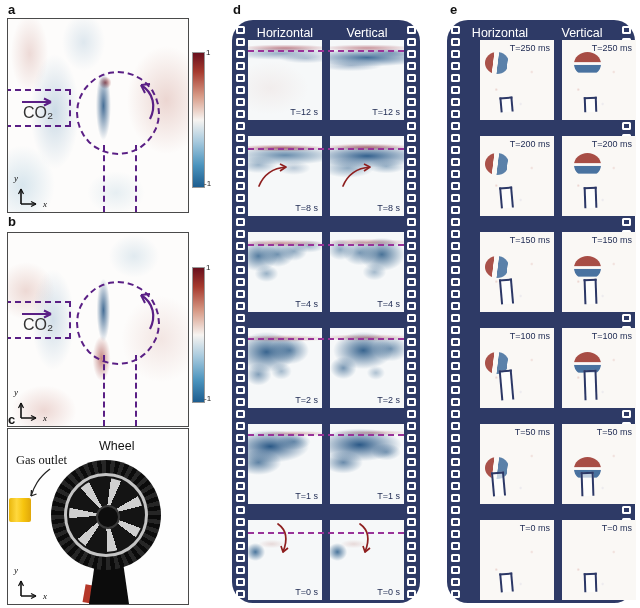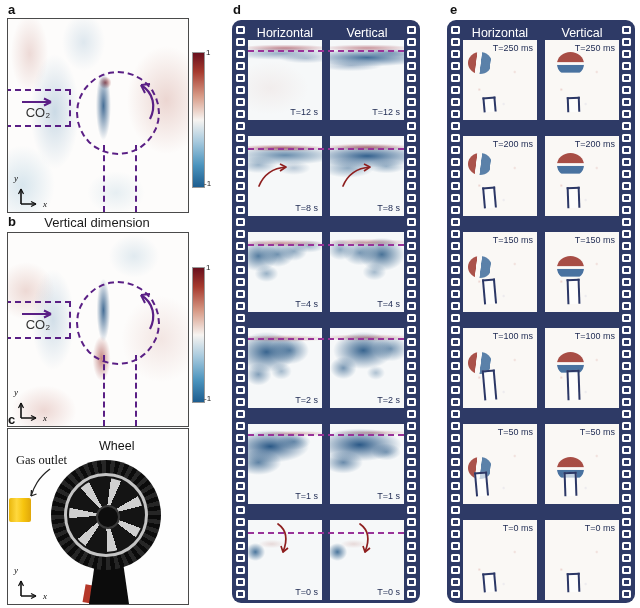--- a/index.html
+++ b/index.html
@@ -29,21 +29,21 @@
     radial-gradient(ellipse 12px 30px at 52% 65%, rgba(150,40,35,.55), transparent 75%),
     radial-gradient(ellipse 30px 70px at 25% 45%, rgba(110,155,190,.3), transparent 72%),
     radial-gradient(ellipse 40px 40px at 10% 30%, rgba(200,135,122,.3), transparent 72%),
     radial-gradient(ellipse 55px 60px at 85% 55%, rgba(205,150,140,.22), transparent 72%),
     radial-gradient(ellipse 45px 35px at 20% 92%, rgba(200,130,120,.3), transparent 72%),
     radial-gradient(ellipse 35px 30px at 70% 12%, rgba(140,180,205,.25), transparent 72%);}
   .dash-circle{position:absolute;border:2.5px dashed #5a1f85;border-radius:50%;}
   .dash-stem{position:absolute;border-left:2.5px dashed #5a1f85;border-right:2.5px dashed #5a1f85;}
   .co2-box{position:absolute;border:2.5px dashed #5a1f85;display:flex;flex-direction:column;
            align-items:center;justify-content:center;gap:0;}
-  .co2-text{font-size:13px;color:#333;line-height:12px;}
+  .co2-text{font-size:16px;color:#333;line-height:12px;}
   .colorbar{position:absolute;width:11px;border:1px solid #999;background:linear-gradient(180deg,
       #69101d 0%, #a63a2e 14%, #d79a86 32%, #f7f4f1 50%, #a8cade 66%, #4a93bd 84%, #1d5d8f 100%);}
   .axis{position:absolute;width:30px;height:32px;}
   .ax-y{position:absolute;left:0px;top:-3px;font-family:"Liberation Serif",serif;font-style:italic;font-size:9px;color:#111;}
   .ax-x{position:absolute;right:-3px;bottom:-1px;font-family:"Liberation Serif",serif;font-style:italic;font-size:9px;color:#111;}
 
   
   .photo-frame{position:absolute;border:1.5px solid #4a4a4a;background:#fefefe;overflow:hidden;}
   .photo-label{position:absolute;font-size:12.5px;color:#111;}
   .gas-rect{position:absolute;border-radius:2px;
@@ -52,21 +52,21 @@
      background:repeating-conic-gradient(#0b0b0b 0deg 5deg, #262626 5deg 10deg);}
   .rim{position:absolute;inset:13px;border-radius:50%;background:#141414;border:3px solid #c4c4c4;}
   .spokes{position:absolute;inset:2px;border-radius:50%;
      background:repeating-conic-gradient(from 8deg, #cfcfcf 0deg 16deg, rgba(0,0,0,0) 16deg 51.4deg);}
   .hub{position:absolute;left:50%;top:50%;width:20px;height:20px;margin:-10px 0 0 -10px;
      border-radius:50%;background:#0d0d0d;border:2px solid #3a3a3a;}
   .stem-c{position:absolute;background:#0c0c0c;clip-path:polygon(14% 0,86% 0,100% 100%,0% 100%);}
   .red-sliver{position:absolute;background:#b5382a;transform:rotate(10deg);}
 
   
-  .film{position:absolute;background:#2e3a66;border-radius:9px;}
+  .film{position:absolute;background:#2e3a66;border-radius:21px;}
   .sprocket-col{position:absolute;top:0;bottom:0;width:15px;display:flex;flex-direction:column;
      gap:4px;align-items:center;padding-top:6px;box-sizing:border-box;}
   .hole{width:9px;height:8px;box-sizing:border-box;border:2px solid #fff;border-radius:1.5px;flex:0 0 auto;}
   .film-header{position:absolute;top:6px;width:74px;text-align:center;color:#fff;font-size:12.5px;}
   .film-frame{position:absolute;width:74px;height:80px;overflow:hidden;}
   .tlabel{position:absolute;font-size:9px;color:#1d2951;font-weight:500;letter-spacing:0;}
   .tl-br{right:4px;bottom:3px;}
   .tl-tr{right:4px;top:3px;}
   .dash-row{position:absolute;left:16px;width:156px;height:0;border-top:2px dashed #993399;z-index:5;}
   .arr{position:absolute;z-index:6;}
@@ -129,21 +129,21 @@
     radial-gradient(ellipse 28px 16px at 18% 48%, rgba(30,80,128,.65), transparent 70%),
     radial-gradient(ellipse 21px 12px at 76% 35%, rgba(35,85,132,.5), transparent 70%);}
   .f-d5h,.f-d5v{background-image:
     radial-gradient(ellipse 13px 12px at 10% 40%, rgba(45,95,140,.85), transparent 75%),
     radial-gradient(ellipse 19px 6px at 32% 30%, rgba(185,125,120,.25), transparent 70%);}
 
   
   .eframe{background-color:#faf8f5;background-image:
     radial-gradient(circle 2px at 22% 62%, rgba(200,120,110,.3), transparent 90%),
     radial-gradient(circle 2px at 70% 40%, rgba(200,120,110,.25), transparent 90%),
-    radial-gradient(circle 2px at 55% 80%, rgba(160,160,200,.2), transparent 90%);}
+    radial-gradient(circle 2px at 55% 80%, rgba(160,160,200,.2), transparent 90%); margin-left: 17px;}
   .nozzle{position:absolute;width:13px;box-sizing:border-box;border:2.5px solid #2c3866;
           border-bottom:none;background:rgba(255,255,255,.65);bottom:8px;}
   .nz-h{left:20px;transform:rotate(-5deg);}
   .nz-v{left:22px;transform:rotate(-2deg);}
   .blob{position:absolute;border-radius:50%;filter:blur(.6px);}
   .blob-h{width:24px;height:22px;left:5px;background:
      linear-gradient(97deg, rgba(158,58,50,.88) 0 34%, rgba(250,248,246,.9) 36% 52%,
                      rgba(62,108,155,.85) 54% 88%, rgba(250,248,246,0) 90%);}
   .blob-v{width:27px;height:24px;left:12px;background:
      linear-gradient(180deg, rgba(158,58,50,.9) 0 42%, rgba(250,248,246,.95) 44% 52%,
@@ -178,21 +178,20 @@
       </svg>
       <span class="ax-y">y</span>
       <span class="ax-x">x</span>
     </div>
   </div>
   <div class="colorbar" style="left:192px;top:52px;height:134px;"></div>
   <div class="cb-num" style="left:206px;top:48px;">1</div>
   <div class="cb-num" style="left:204px;top:179px;">-1</div>
 
   <div class="panel-label" style="left:8px;top:214px;">b</div>
-  <div class="sci-title" style="left:7px;top:215px;width:180px;">Vertical dimension</div>
 
   <div class="sci-frame" style="left:7px;top:232px;width:180px;height:193px;">
     <div class="noise noise-b"></div>
     <div class="dash-circle" style="left:68px;top:48px;width:80px;height:80px;"></div>
     <div class="dash-stem" style="left:95px;top:122px;width:30px;height:71px;"></div>
     <svg class="abs" style="left:118px;top:56px;z-index:2;" width="30" height="44" viewBox="0 0 30 44">
       <path d="M24 40 C30 28 28 14 15 6" fill="none" stroke="#5a1f85" stroke-width="2.2"></path>
       <path d="M15 6 l9 -1 M15 6 l4 8" fill="none" stroke="#5a1f85" stroke-width="2"></path>
     </svg>
     <div class="co2-box" style="left:-3px;top:68px;width:62px;height:34px;">

